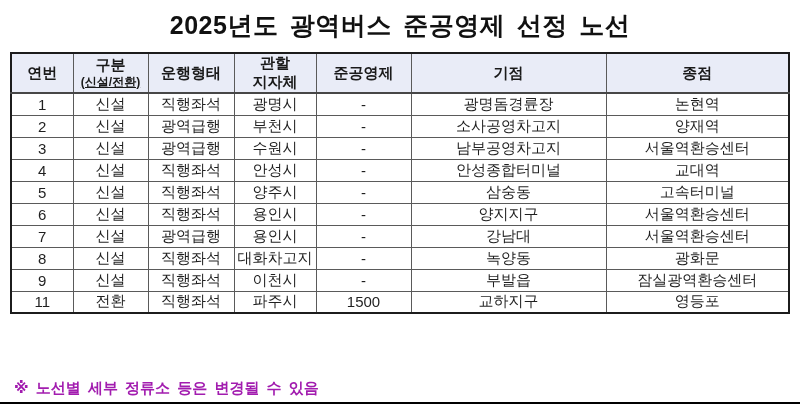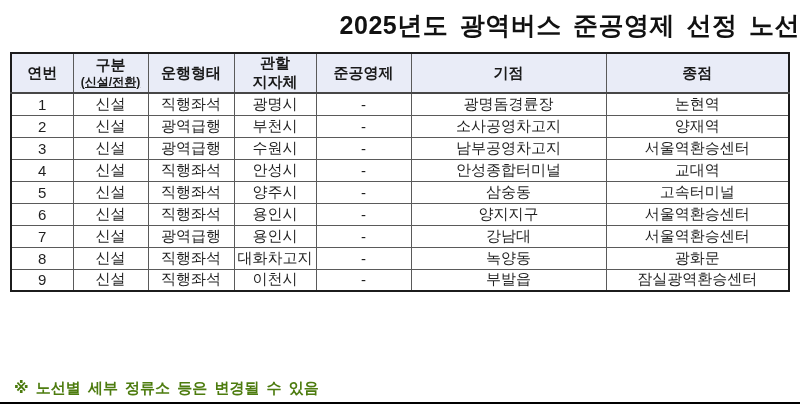--- a/index.html
+++ b/index.html
@@ -13,21 +13,21 @@
   body{
     width:800px;height:409px;
     background:#ffffff;
     font-family:"Liberation Sans","DejaVu Sans",sans-serif;
     color:var(--text);
     overflow:hidden;
   }
   .page{position:relative;width:800px;height:409px;background:#ffffff;}
   .title{
     position:absolute;top:9px;left:0;width:100%;
-    text-align:right;
+    text-align:center;
     font-size:25px;font-weight:bold;
     letter-spacing:0.5px;
     word-spacing:4px;
     color:#111;
   }
   table.routes{
     position:absolute;top:52px;left:10px;
     width:778px;
     border-collapse:collapse;
     table-layout:fixed;
@@ -60,21 +60,21 @@
     font-weight:500;
     color:#1f1f1f;
   }
   table.routes tbody tr.section-start td{
     border-top:3px solid var(--section-divider);
   }
   .footnote{
     position:absolute;top:379px;left:14px;
     font-size:15px;
     font-weight:600;
-    color:#4d7c0f;
+    color:#a21caf;
     word-spacing:3px;
   }
   .bottom-rule{
     position:absolute;top:402px;left:0;
     width:800px;height:2px;
     background:#000000;
   }
 </style>
 </head>
 <body>
@@ -195,20 +195,29 @@
         </tr>
         <tr>
           <td>9</td>
           <td>신설</td>
           <td>직행좌석</td>
           <td>이천시</td>
           <td>-</td>
           <td>부발읍</td>
           <td>잠실광역환승센터</td>
         </tr>
+        <tr>
+          <td>11</td>
+          <td>전환</td>
+          <td>직행좌석</td>
+          <td>파주시</td>
+          <td>1500</td>
+          <td>교하지구</td>
+          <td>영등포</td>
+        </tr>
       </tbody>
   </table>
 
   <div class="footnote">※ 노선별 세부 정류소 등은 변경될 수 있음</div>
 
   <div class="bottom-rule"></div>
 
 </div>
 
 </body></html>

